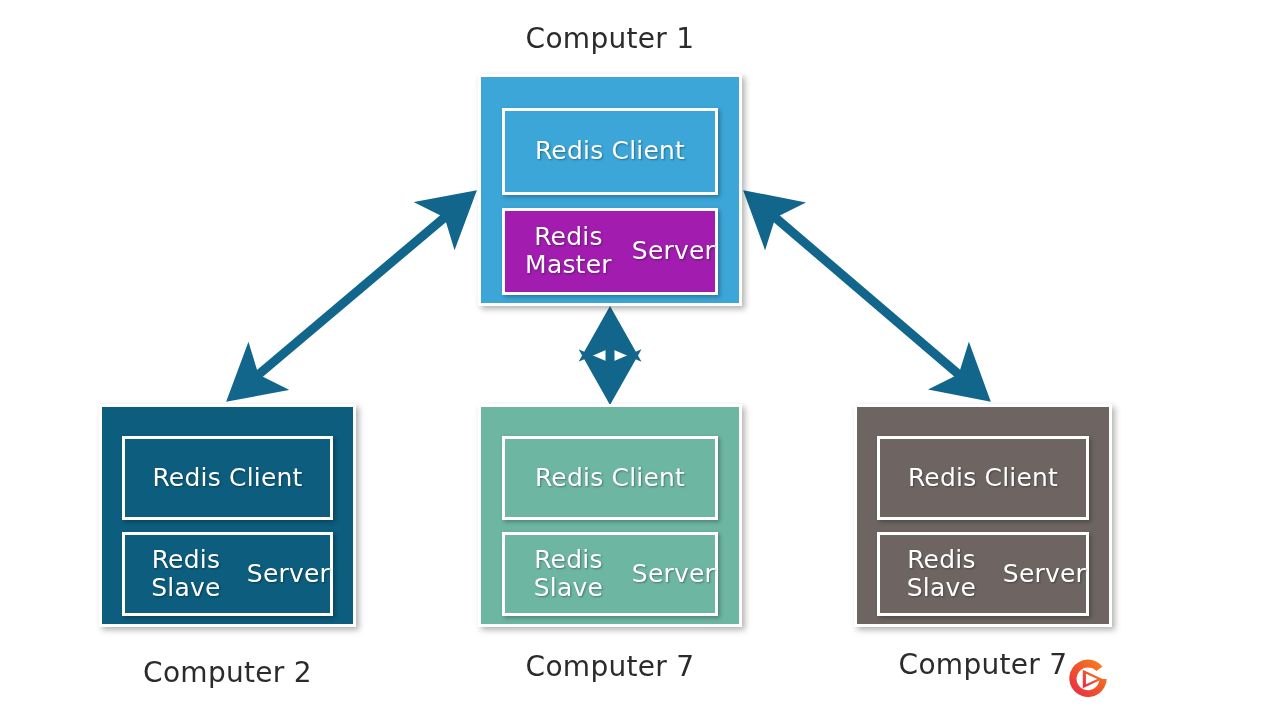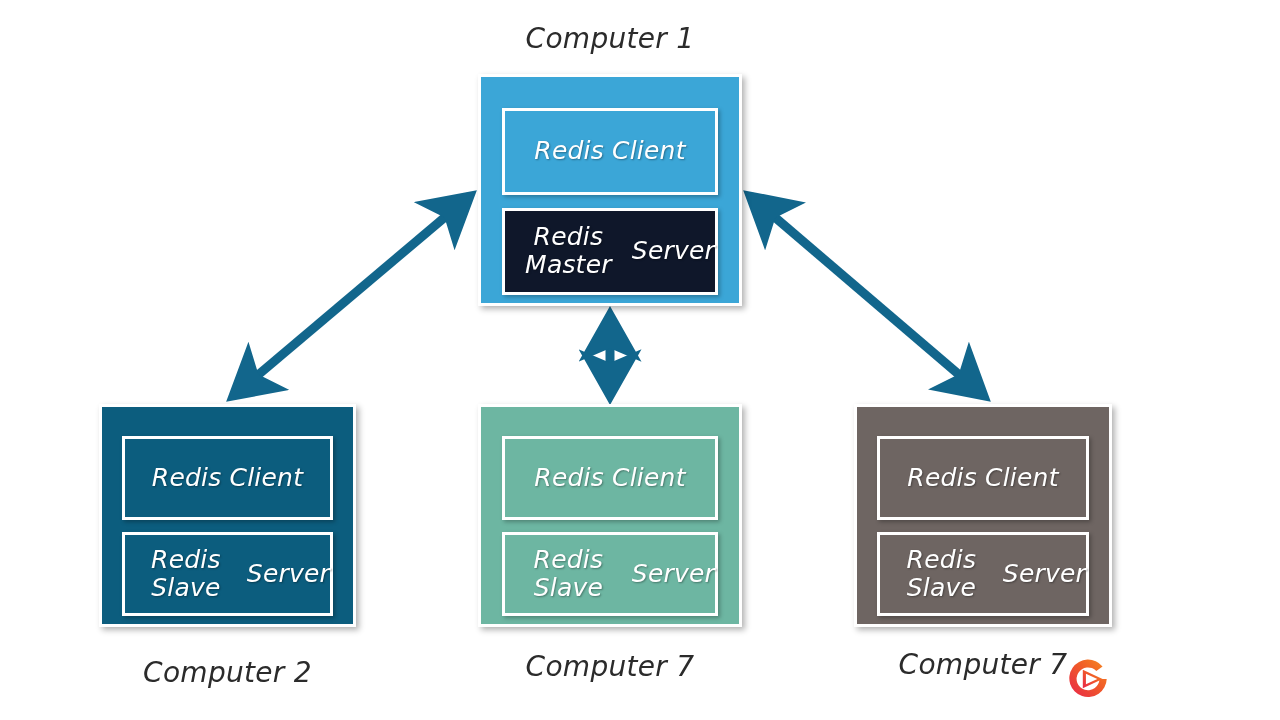--- a/index.html
+++ b/index.html
@@ -14,21 +14,20 @@
     position: relative;
     overflow: hidden;
     font-family: "DejaVu Sans", "Liberation Sans", sans-serif;
   }
 
   #canvas {
     position: absolute;
     left: 0; top: 0;
     width: 1280px;
     height: 720px;
-    font-style: italic;
   }
 
   
   #arrow-layer {
     position: absolute;
     left: 0; top: 0;
     width: 1280px;
     height: 720px;
     pointer-events: none;
   }
@@ -110,21 +109,21 @@
 
     <line class="conn" stroke="#12668C" stroke-width="9" marker-start="url(#ah-start)" marker-end="url(#ah-end)" x1="610" y1="315" x2="610" y2="396"></line>
 
     <line class="conn" stroke="#12668C" stroke-width="9" marker-start="url(#ah-start)" marker-end="url(#ah-end)" x1="750" y1="196" x2="984" y2="396"></line>
   </svg>
 
   <div class="node-title" style="left: 478px; top: 22px; width: 264px;">Computer 1</div>
 
   <div class="node" id="node-computer-1" style="left: 478px; top: 74px; width: 264px; height: 232px; background: rgb(59, 166, 215);">
     <div class="subbox" style="background: rgb(59, 166, 215); width: 216px; height: 87px; margin-top: 22px;">Redis Client</div>
-    <div class="subbox" style="background: #0f172a; width: 216px; height: 87px; margin-top: 13px;">
+    <div class="subbox" style="background: #a21caf; width: 216px; height: 87px; margin-top: 13px;">
       <span>Redis Master</span>
         <br>
       <span>Server</span>
     </div>
   </div>
 
   <div class="node" id="node-computer-2" style="left: 99px; top: 404px; width: 257px; height: 223px; background: rgb(12, 93, 126);">
     <div class="subbox" style="background: rgb(12, 93, 126); width: 211px; height: 84px; margin-top: 21px;">Redis Client</div>
     <div class="subbox" style="background: rgb(12, 93, 126); width: 211px; height: 84px; margin-top: 12px;">
       <span>Redis Slave</span>

